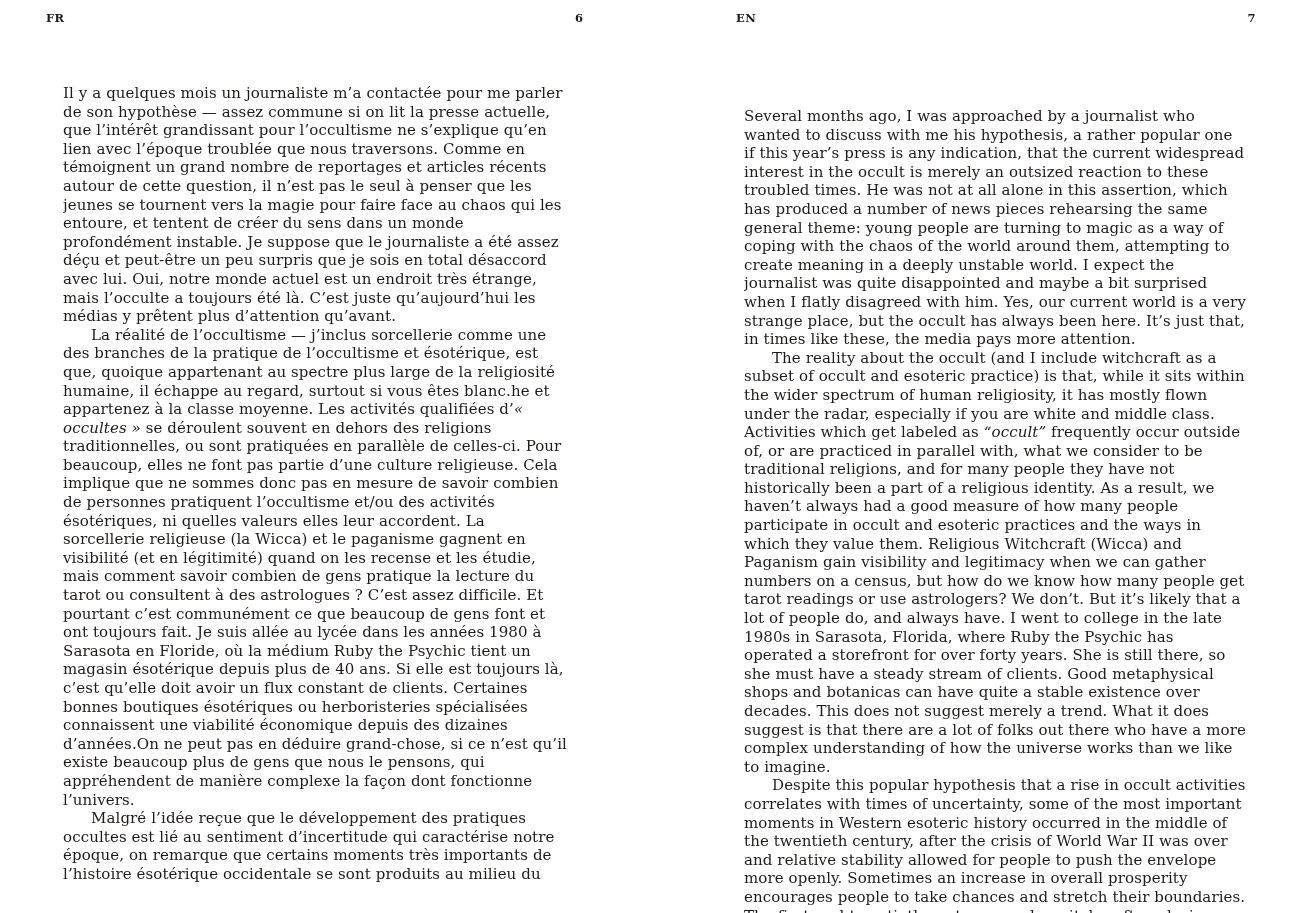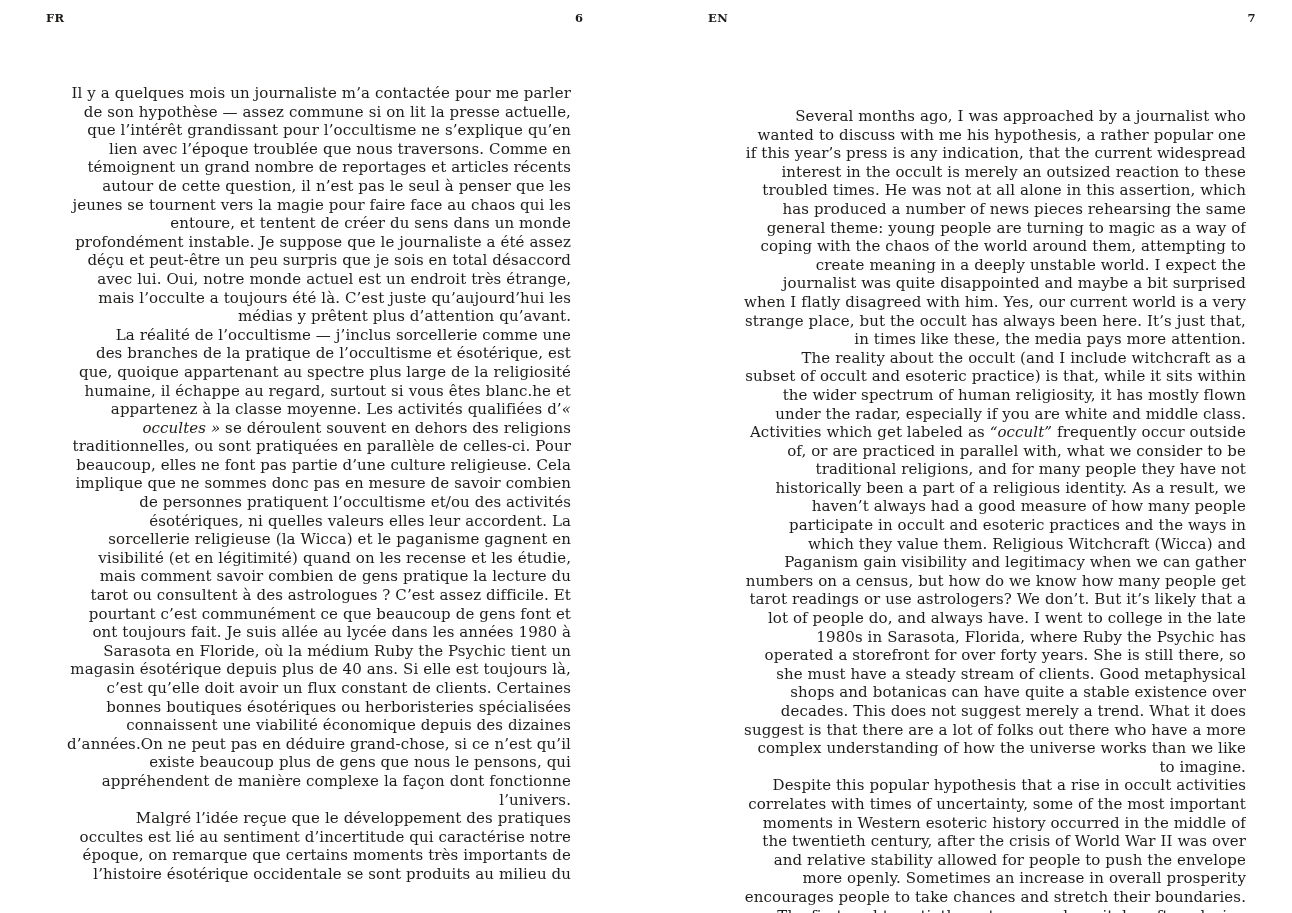--- a/index.html
+++ b/index.html
@@ -16,31 +16,31 @@
   .running-head {
     position: absolute;
     top: 11px;
     font-size: 11.5px;
     font-weight: bold;
     letter-spacing: 0.4px;
     color: #1e1c1a;
   }
   .rh-fr   { left: 46px; }
   .rh-six  { left: 575px; }
-  .rh-en   { left: 708px; }
+  .rh-en   { left: 736px; }
   .rh-seven{ right: 36px; }
   .text-col {
     position: absolute;
     top: 84px;
     width: 508px;
     height: 814px;
     overflow: hidden;
     font-size: 15px;
     line-height: 18.6px;
-    text-align: right;
+    text-align: left;
     letter-spacing: 0.1px;
   }
   .col-left  { left: 63px; }
   .col-right { left: 744px; width: 502px; margin-top: 23px; }
   .text-col p { margin: 0; }
   .text-col p.indent { text-indent: 28px; }
   .italic { font-style: italic; }
 </style>
 </head>
 <body>

